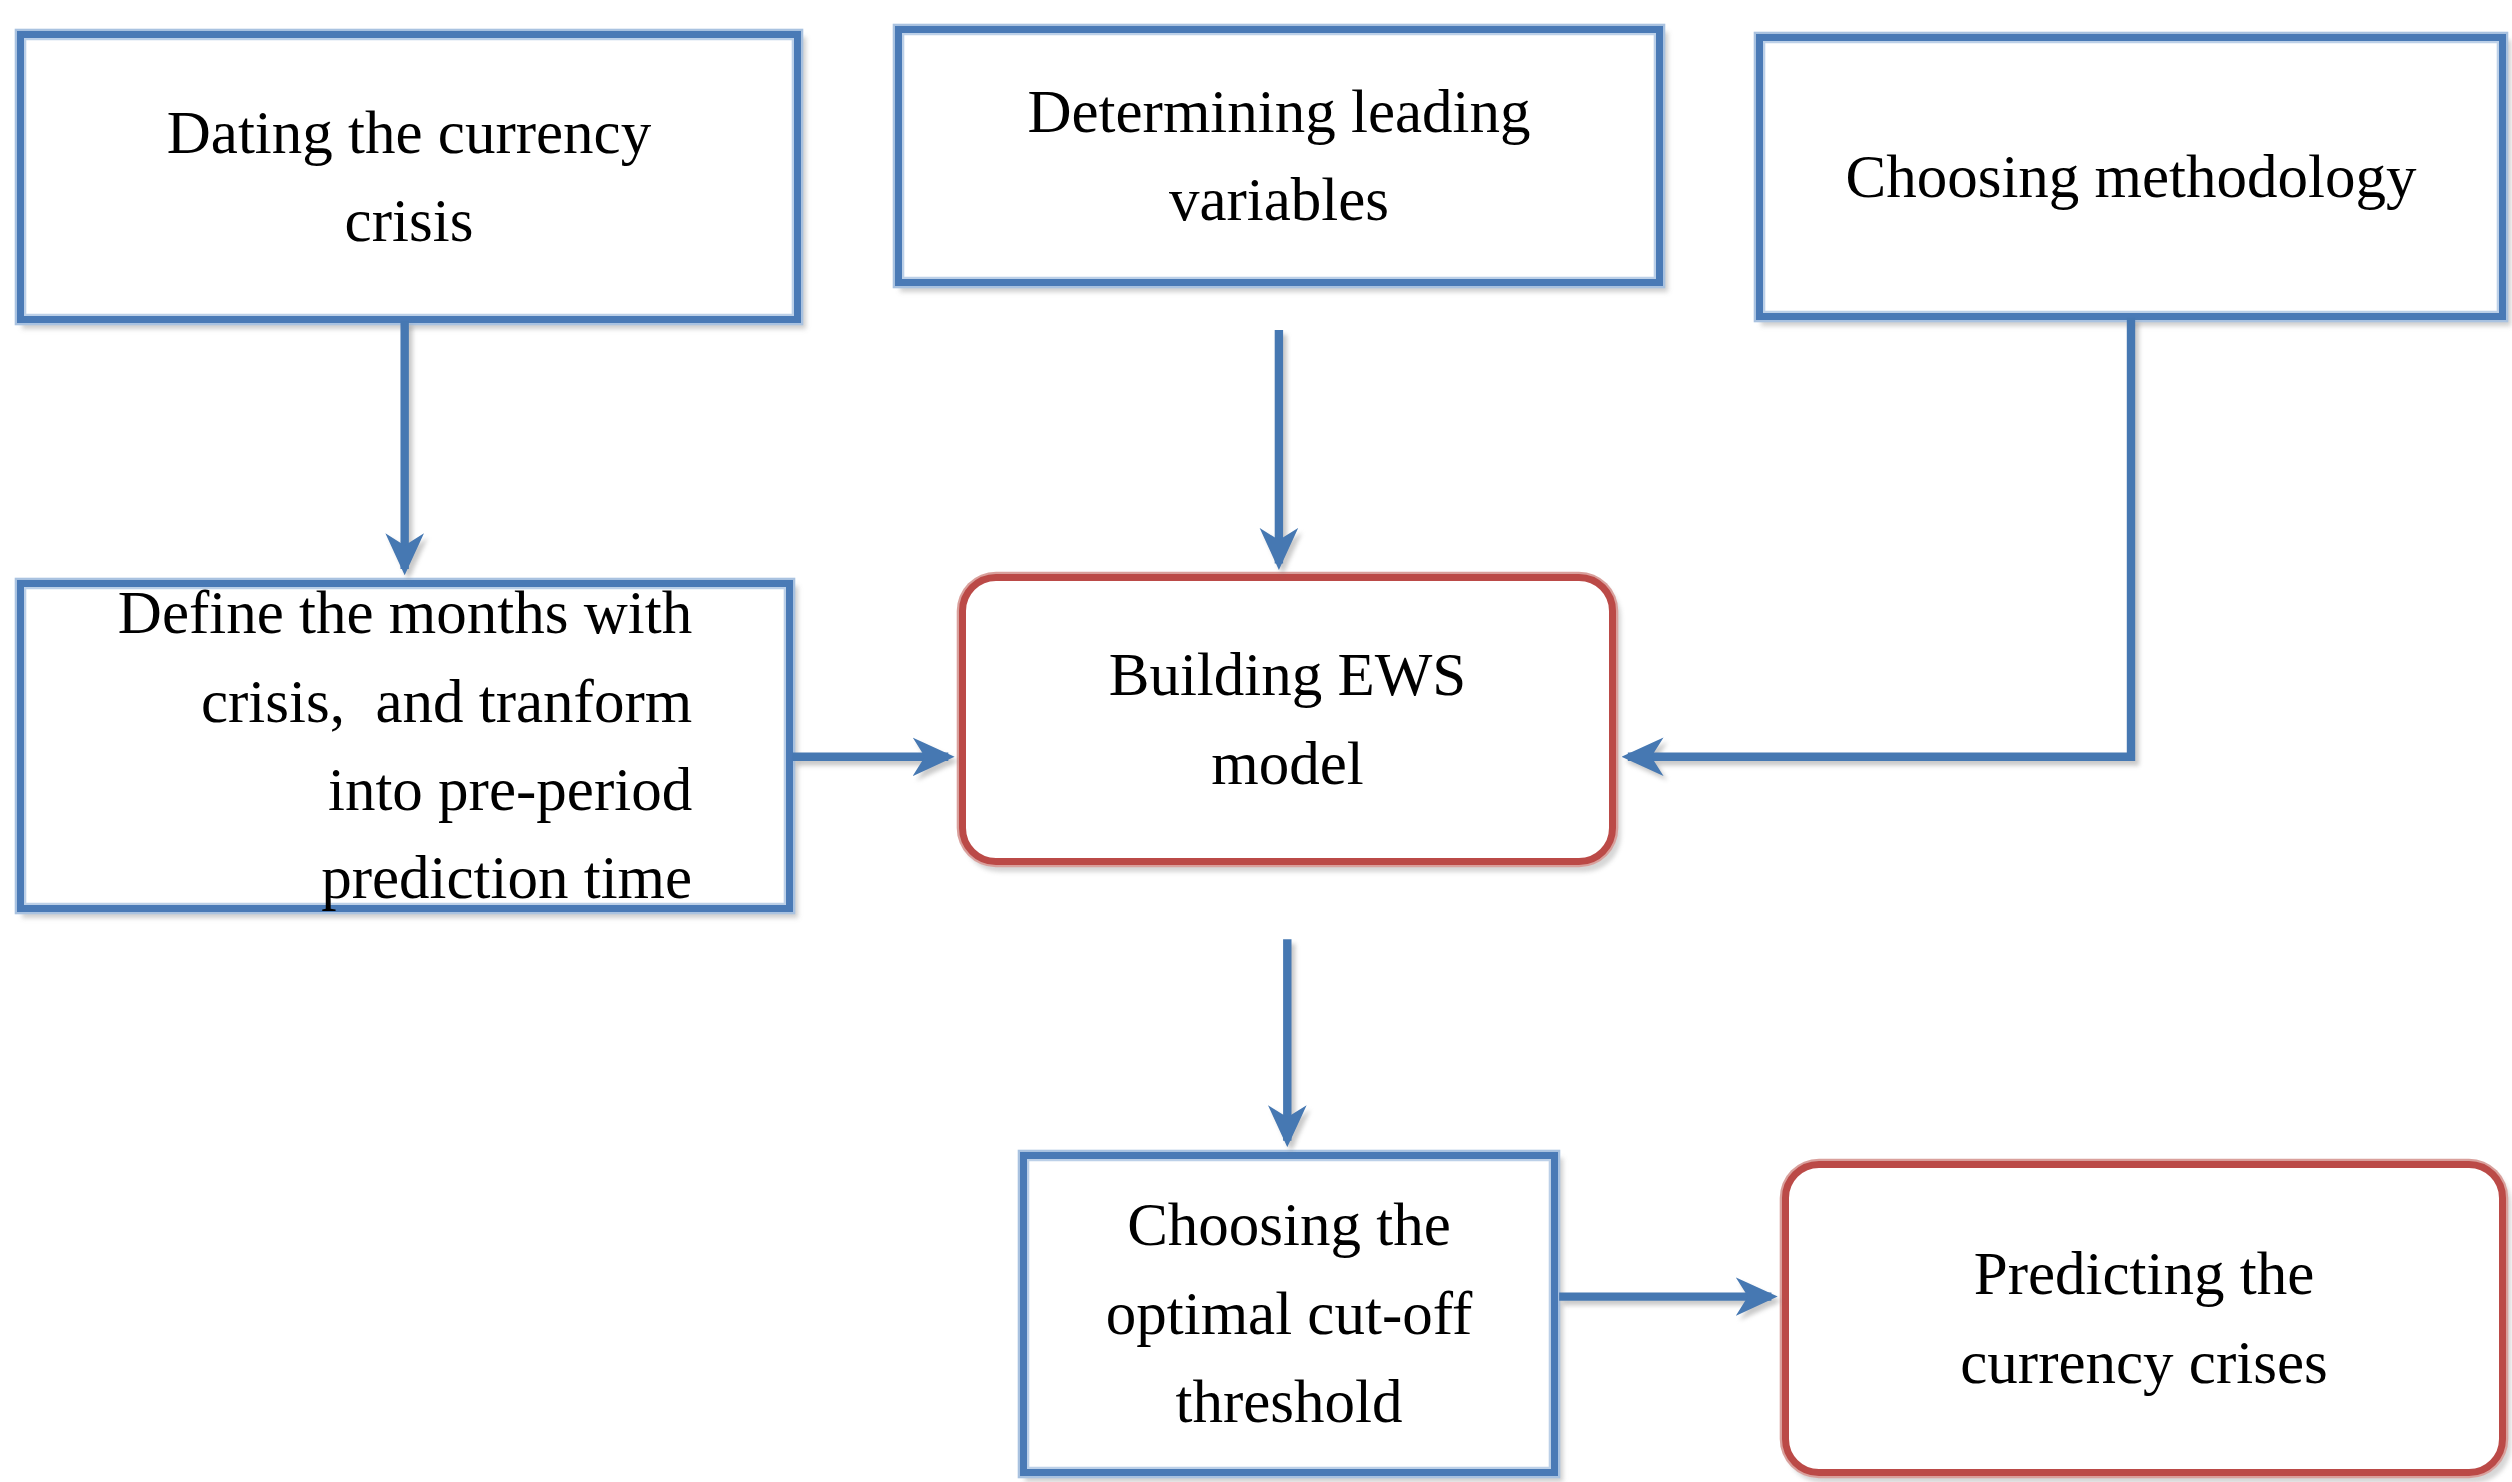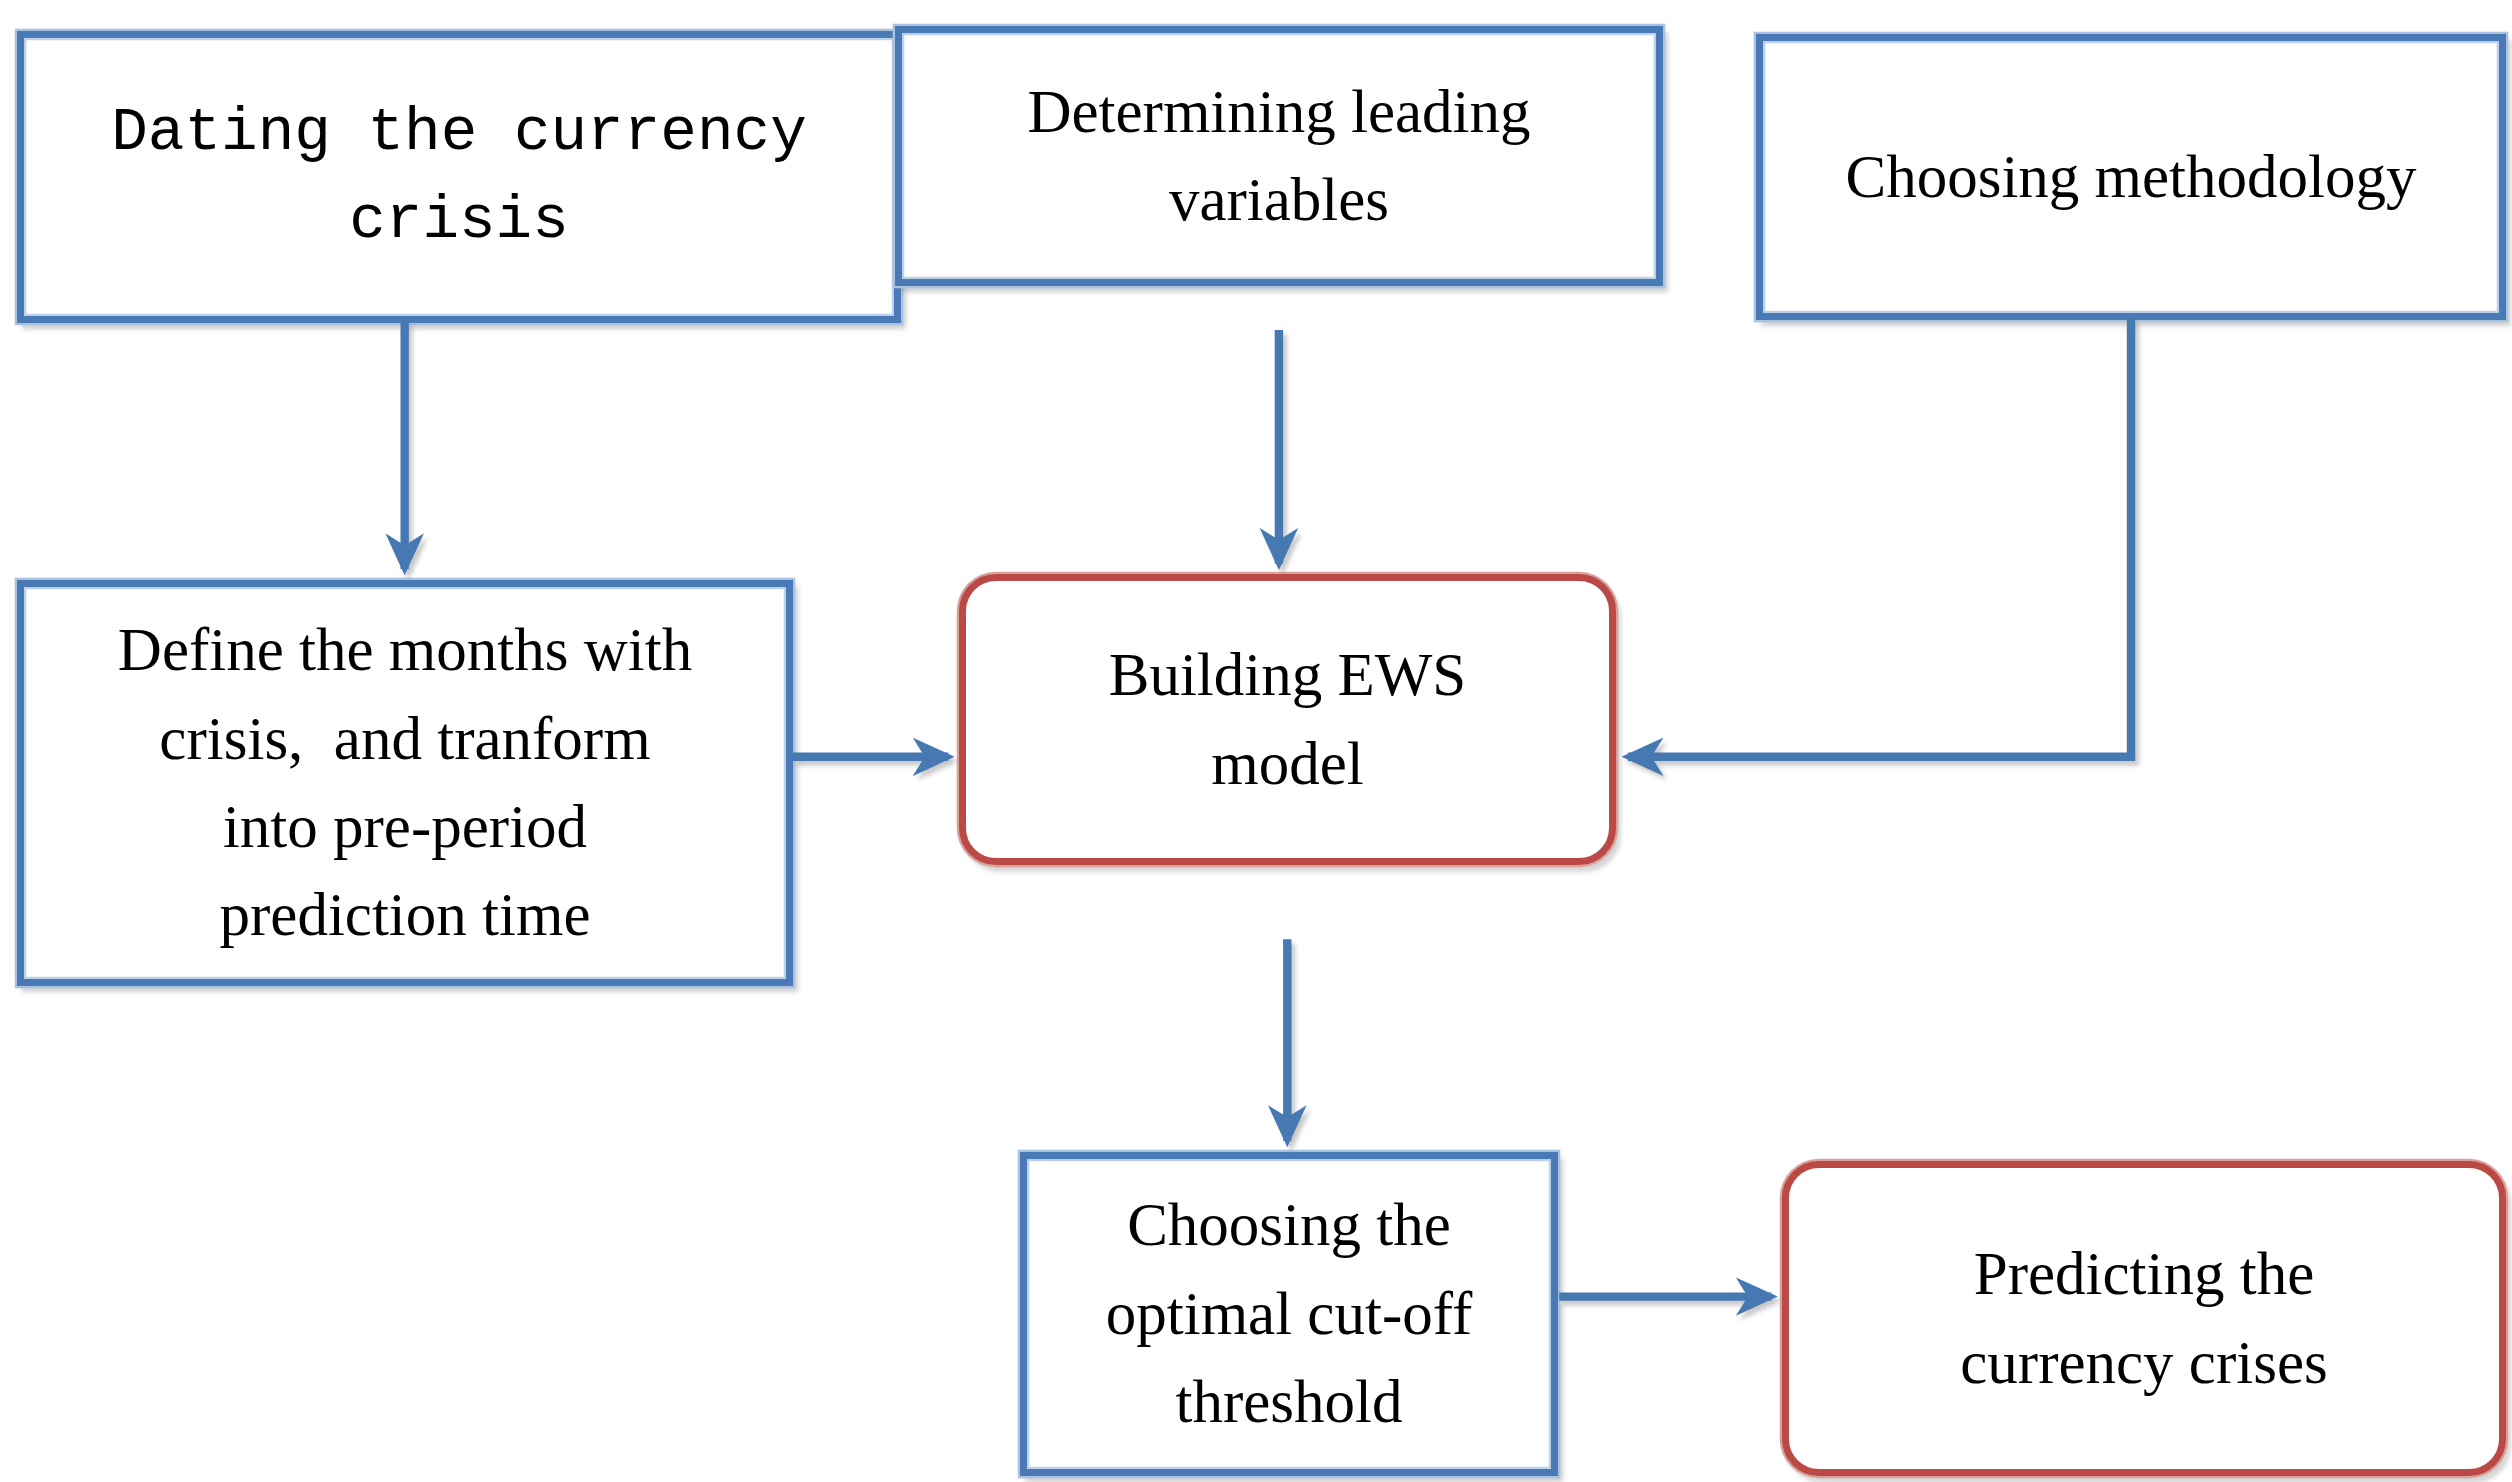--- a/index.html
+++ b/index.html
@@ -42,24 +42,24 @@
       inset 0 0 0 2.3px var(--blue-inner);
   }
   .red-box{
     border:7.6px solid var(--red-border);
     border-radius:37px;
     box-shadow:
       0 0 0 2.3px var(--red-halo),
       4.6px 6.1px 4.6px rgba(120,120,120,.30);
   }
   
-  #n-dating   {left:17px;   top:31px;   width:884px; height:292px;font-family:Liberation Mono, monospace;}
+  #n-dating   {left:17px;   top:31px;   width:784px; height:292px;}
   #n-leading  {left:895px; top:26px;   width:768px; height:260px;}
   #n-statistic{left:1756px; top:34px;   width:750px;  height:286px;}
-  #n-define   {left:17px;   top:580px;  width:776px; height:406px;}
+  #n-define   {left:17px;   top:580px;  width:776px; height:332px;text-align:right;}
   #n-building {left:959px; top:574px;  width:657px;  height:291px;}
   #n-choosing {left:1020px; top:1152px; width:538px;  height:324px;}
   #n-predict  {left:1782px; top:1161px; width:724px;  height:315px;}
 
   svg.connectors{
     position:absolute;left:0;top:0;
     pointer-events:none;
   }
   svg.connectors path{
     fill:none;

